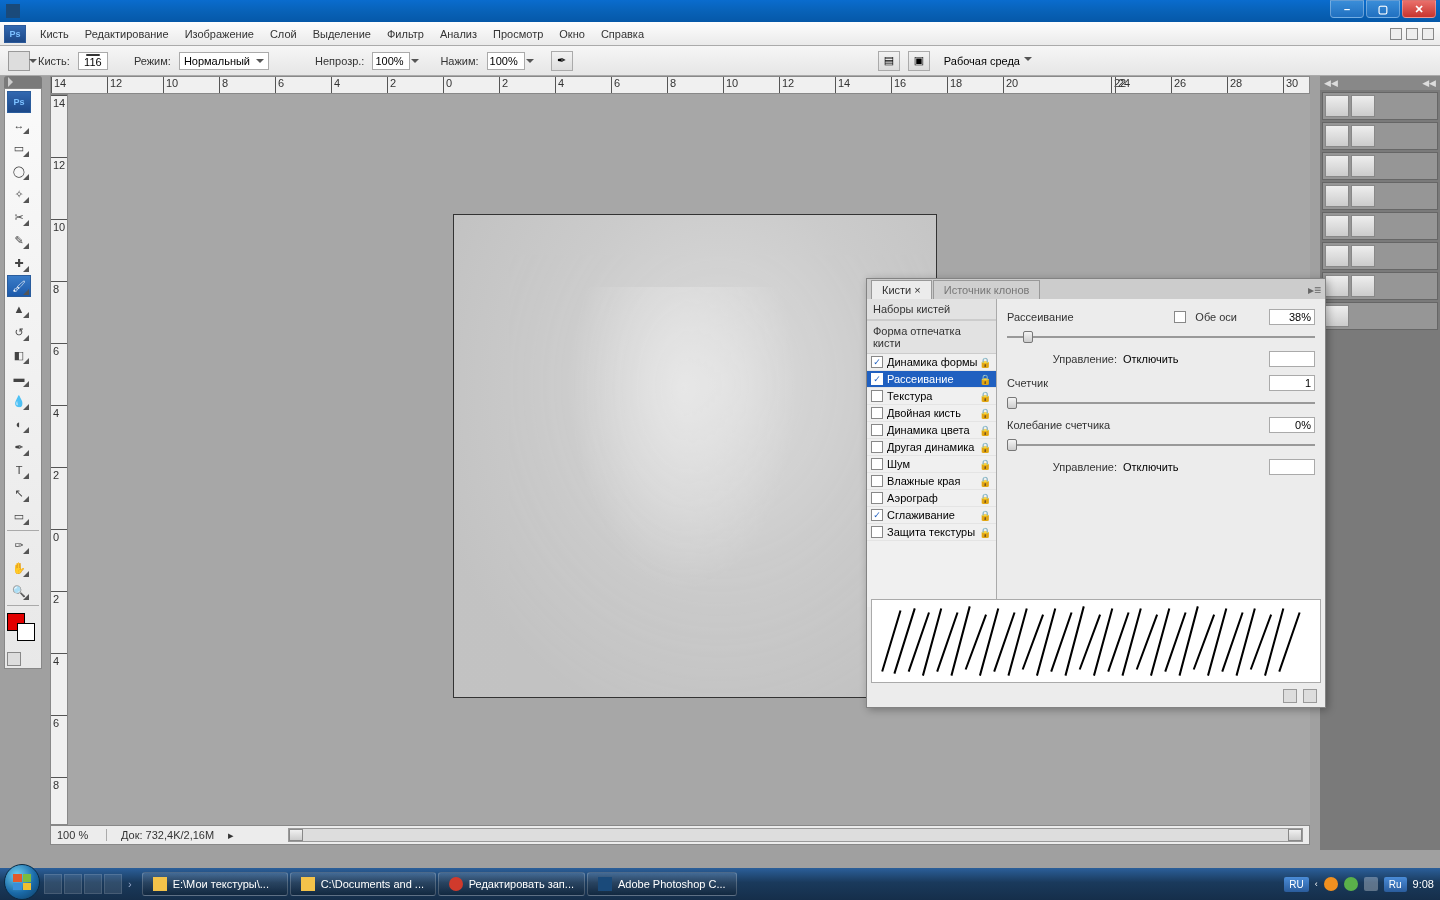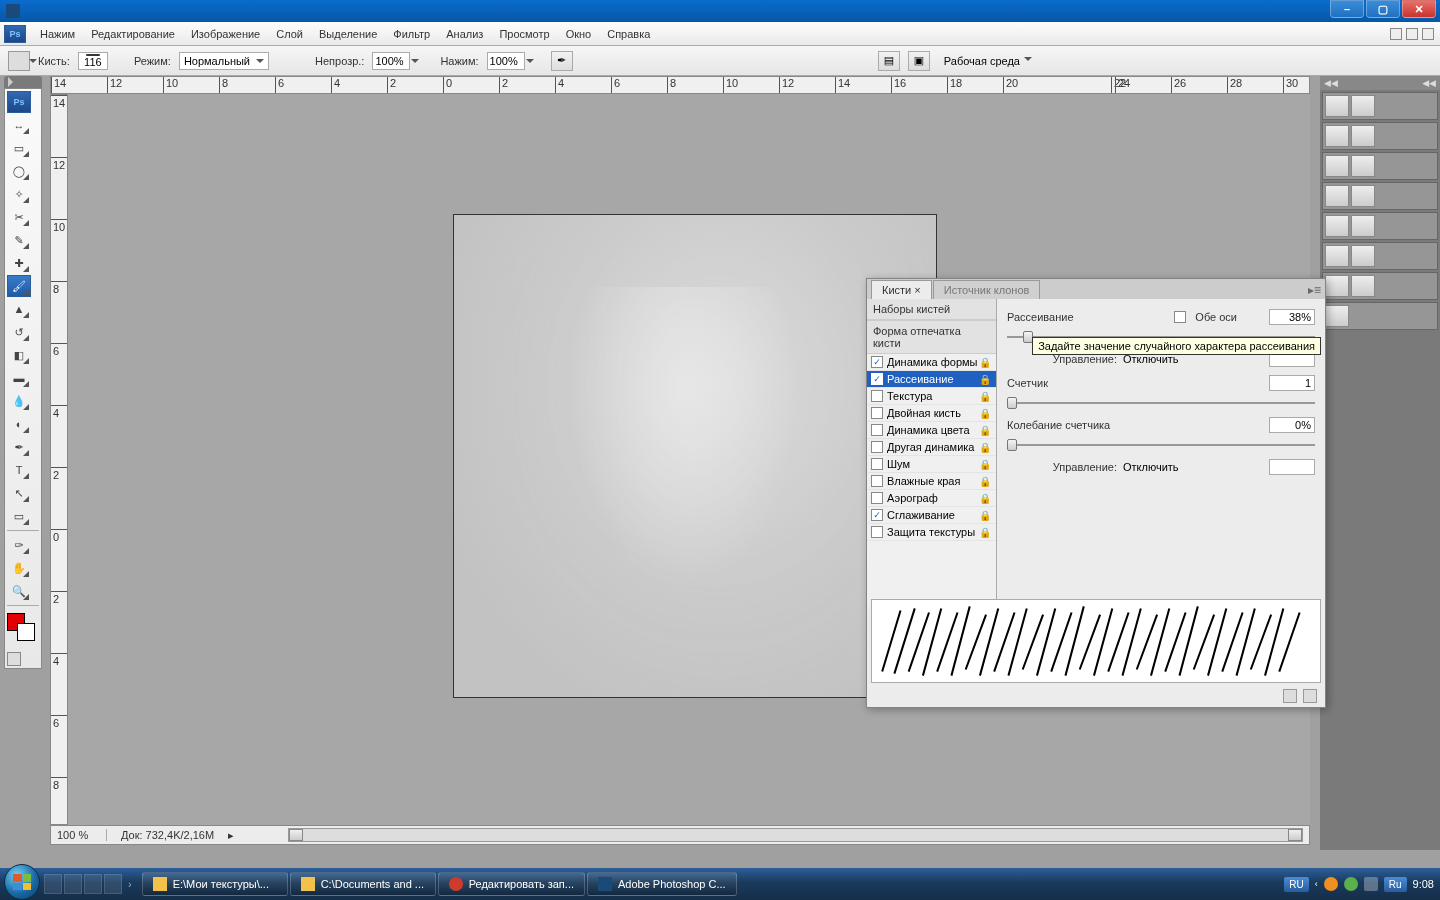--- a/index.html
+++ b/index.html
@@ -133,21 +133,21 @@
   <div class="appicon"></div>
   <div class="wincontrols">
     <div class="winbtn min">–</div>
     <div class="winbtn max">▢</div>
     <div class="winbtn close">✕</div>
   </div>
 </div>
 
 <div class="menubar">
   <div class="psiconbox">Ps</div>
-  <span class="mitem">Нажим</span>
+  <span class="mitem">Кисть</span>
   <span class="mitem">Редактирование</span>
   <span class="mitem">Изображение</span>
   <span class="mitem">Слой</span>
   <span class="mitem">Выделение</span>
   <span class="mitem">Фильтр</span>
   <span class="mitem">Анализ</span>
   <span class="mitem">Просмотр</span>
   <span class="mitem">Окно</span>
   <span class="mitem">Справка</span>
   <div class="mdi">
@@ -391,21 +391,20 @@
       </div>
       <div class="slider">
           <div class="track"></div>
           <div class="thumb" style="left:16px;"></div>
         </div>
       <div class="cf" style="justify-content:flex-end;position:relative;">
         <span class="lab">Управление:</span>
         <div class="sel" style="min-width:140px;"><span>Отключить</span></div>
         <span class="val" style="width:46px;"></span>
       </div>
-      <div class="tooltip" style="top:38px;right:4px;">Задайте значение случайного характера рассеивания</div>
       <div class="cf" style="margin-top:8px;">
         <span class="lab">Счетчик</span>
         <span style="flex:1"></span>
         <span class="val">1</span>
       </div>
       <div class="slider">
           <div class="track"></div>
           <div class="thumb" style="left:0;"></div>
         </div>
       <div class="cf">

